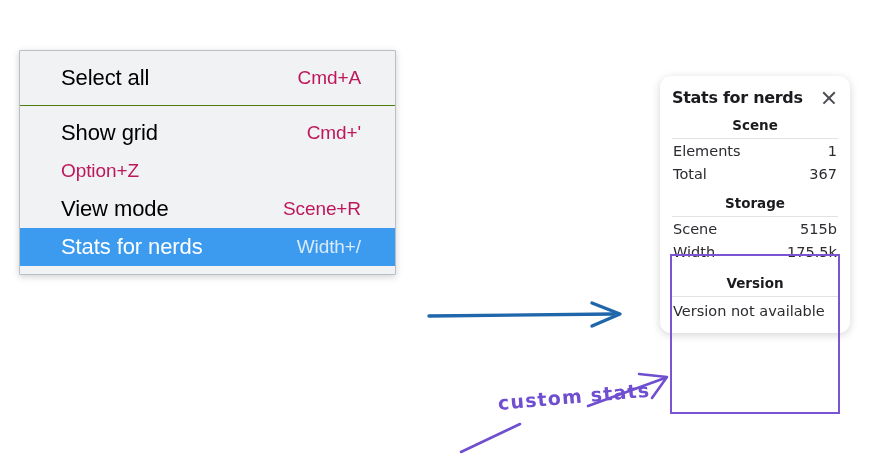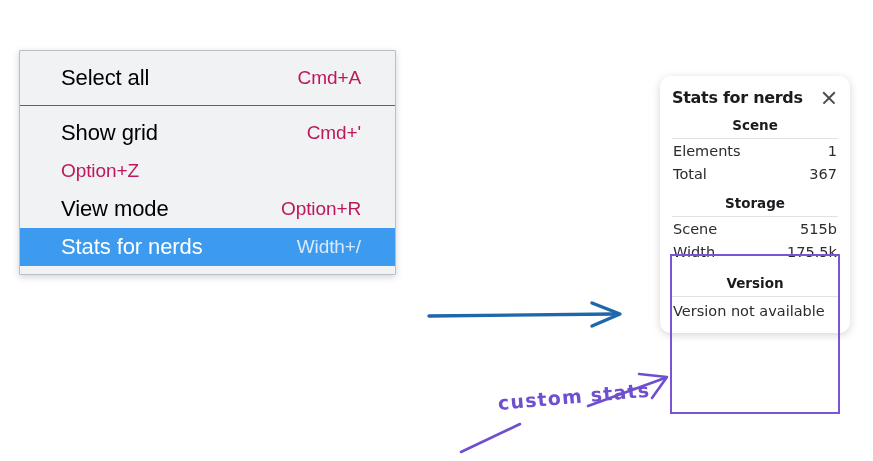--- a/index.html
+++ b/index.html
@@ -180,21 +180,21 @@
   <div class="menu-group">
     <div class="menu-item">
       <span class="mi-label">Show grid</span>
       <span class="mi-shortcut">Cmd+'</span>
     </div>
     <div class="menu-item">
       <span class="mi-shortcut">Option+Z</span>
     </div>
     <div class="menu-item">
       <span class="mi-label">View mode</span>
-      <span class="mi-shortcut">Option+R</span>
+      <span class="mi-shortcut">Scene+R</span>
     </div>
     <div class="menu-item selected">
       <span class="mi-label">Stats for nerds</span>
       <span class="mi-shortcut">Width+/</span>
     </div>
   </div>
 
 </div>
 
 <div id="stats-panel">

